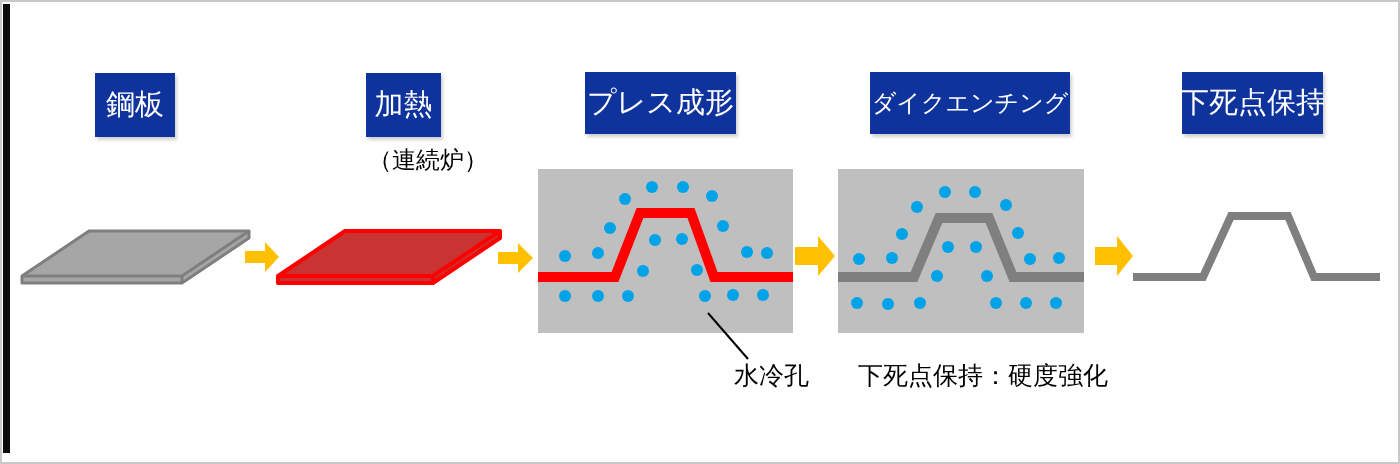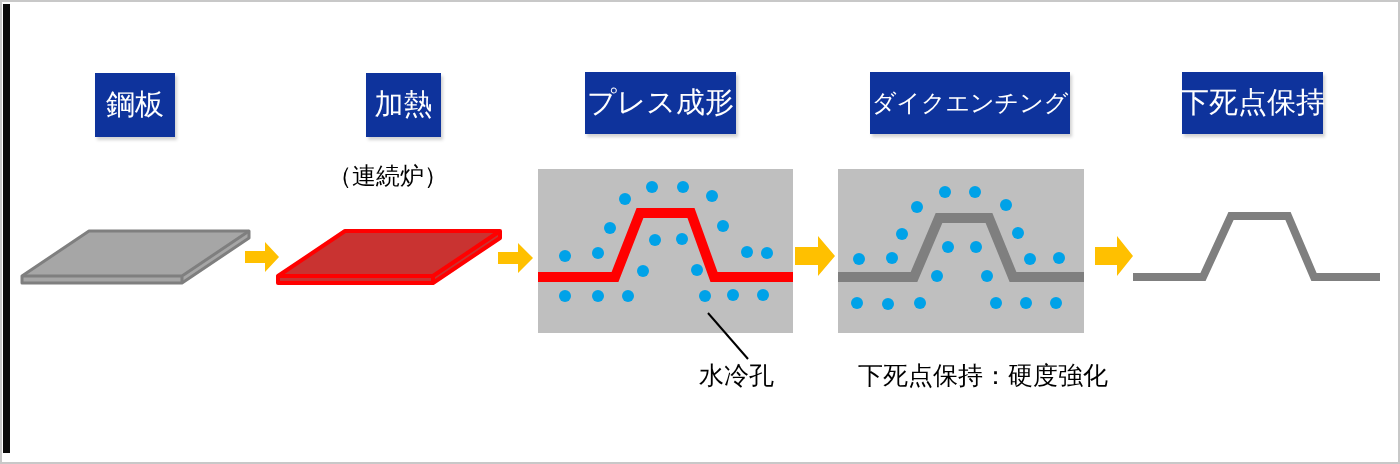--- a/index.html
+++ b/index.html
@@ -29,29 +29,28 @@
     white-space:nowrap;
     box-shadow:2px 3px 3px rgba(0,0,0,0.18);
   }
   .b1{left:93px;top:71px;width:80px;height:64px;font-size:29px;}
   .b2{left:364px;top:71px;width:75px;height:64px;font-size:29px;}
   .b3{left:583px;top:70px;width:151px;height:62px;font-size:29px;}
   .b4{left:859px;top:70px;width:200px;height:62px;font-size:24px;margin-left:9px;}
   .b5{left:1180px;top:70px;width:141px;height:62px;font-size:29px;}
   .note{
     position:absolute;left:326px;top:142px;width:160px;
-    text-align:left;font-size:24px;color:var(--annotation-text,#000);
+    text-align:right;font-size:24px;color:var(--annotation-text,#000);
     white-space:nowrap;
-    margin-top:16px;
   }
   .ann{
     position:absolute;font-size:25px;color:var(--annotation-text,#000);
     white-space:nowrap;
   }
-  .ann-water{left:697px;top:357px;width:110px;text-align:left;}
+  .ann-water{left:697px;top:357px;width:110px;text-align:right;}
   .ann-bdc{left:856px;top:357px;}
 </style>
 </head>
 <body>
 
 <div class="page">
 
   <div class="side-bar"></div>
 
   <svg class="art" viewBox="0 0 1400 464" aria-hidden="true">

